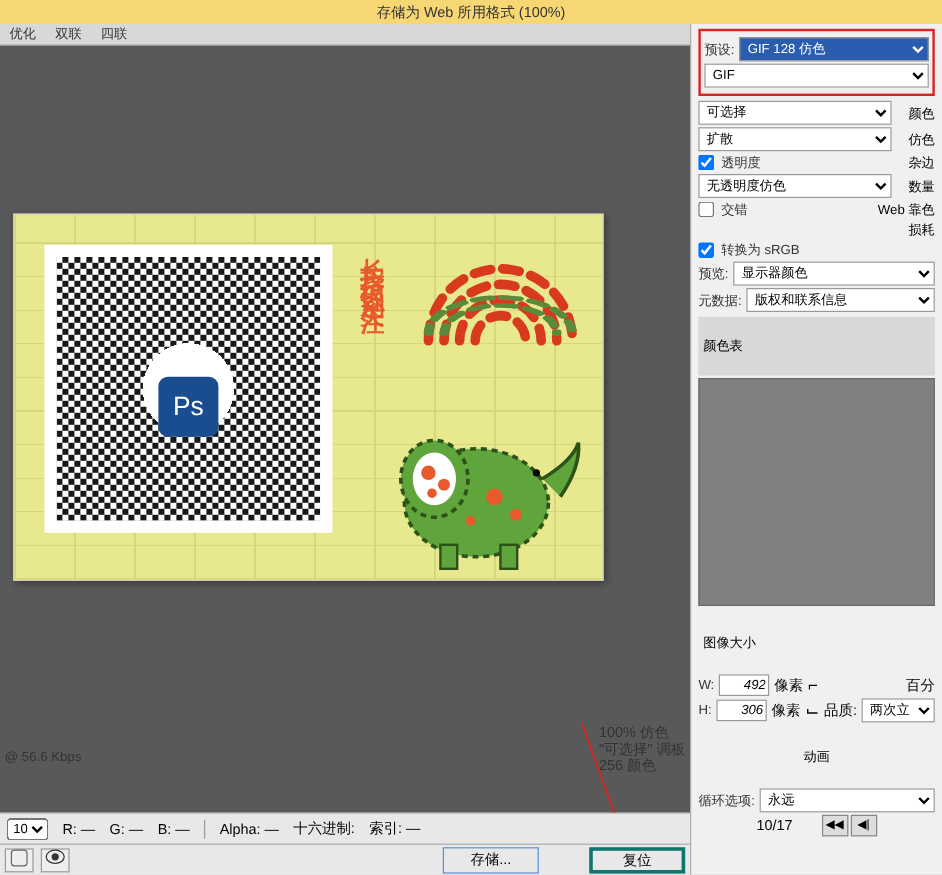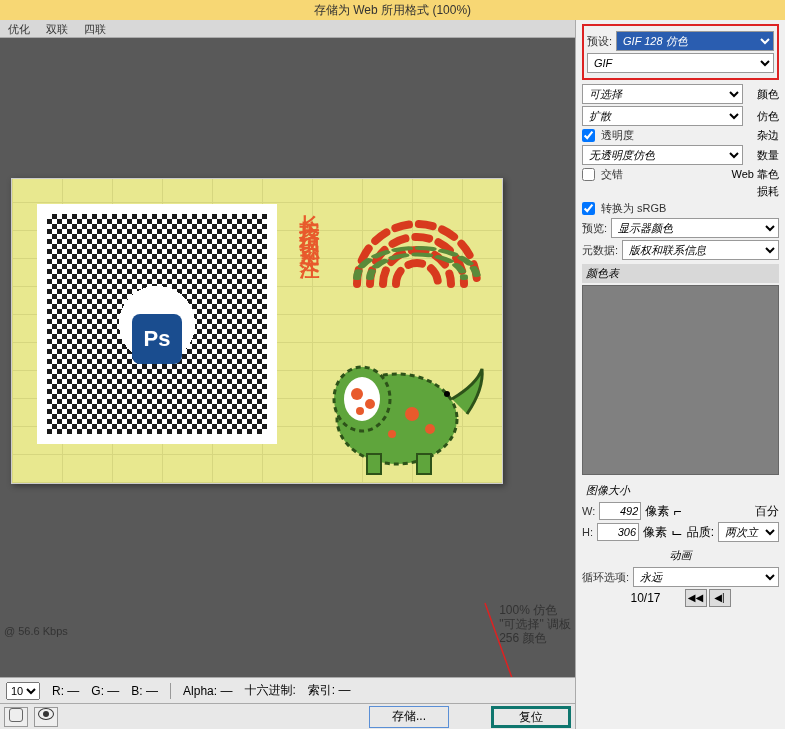--- a/index.html
+++ b/index.html
@@ -12,42 +12,42 @@
 .canvas-area { flex: 1; background: #595959; position: relative; overflow: hidden; }
 .artwork { position: absolute; left: 11px; top: 140px; width: 492px; height: 306px; background: #e8e88f; border: 1px solid #ccc; box-shadow: 2px 2px 6px rgba(0,0,0,0.4); }
 .brick-bg { position: absolute; inset: 0; background:
   repeating-linear-gradient(0deg, #d6d67f 0 1px, transparent 1px 28px),
   repeating-linear-gradient(90deg, #d6d67f 0 1px, transparent 1px 50px),
   #e8e88f; }
 .qr { position: absolute; left: 25px; top: 25px; width: 240px; height: 240px; background: #fff; }
 .qr-noise { position:absolute; inset:10px; background-image:
   repeating-conic-gradient(#000 0 25%, #fff 0 50%);
   background-size: 10px 10px; opacity:.9; mask: radial-gradient(circle, transparent 38px, #000 38px);}
-.ps-badge { position:absolute; left:95px; top:110px; width:50px; height:50px; background:#1a4d8f; border-radius:8px; color:#fff; text-align:center; line-height:50px; font-size:22px; font-weight:bold;}
+.ps-badge { position:absolute; left:95px; top:110px; width:50px; height:50px; background:#1a4d8f; border-radius:8px; color:#fff; text-align:center; line-height:50px; font-size:22px; font-weight:normal;}
 .vtext { position:absolute; left:285px; top:20px; writing-mode: vertical-rl; color:#e85a2c; font-size:20px; letter-spacing:6px; font-weight:bold;}
 .fingerprint { position:absolute; left:330px; top:15px; width:150px; height:130px; }
 .elephant { position:absolute; left:300px; top:160px; width:180px; height:140px; }
 .status-right { position:absolute; right:4px; bottom:32px; text-align:left; font-size:11px; color:#333; line-height:14px;}
 .status-left { position:absolute; left:4px; bottom:40px; font-size:11px; color:#333;}
 .bottom-toolbar { height:26px; background:#e8e8e8; border-top:1px solid #aaa; display:flex; align-items:center; gap:12px; padding:0 6px; font-size:11px;}
 .bottom-toolbar .sep { width:1px; height:16px; background:#999;}
 .zoom-sel { width:34px; height:18px; font-size:11px;}
 .buttons-row { height:26px; background:#e8e8e8; border-top:1px solid #aaa; display:flex; align-items:center; padding:0 4px; gap:6px; }
 .tiny-btn { width:24px; height:20px; border:1px solid #999; background:#eee; font-size:10px; text-align:center; line-height:18px;}
 .arrow { position:absolute; left:480px; top:560px; width:60px; height:140px; pointer-events:none;}
 
 .right { width: 210px; background: #f0f0f0; border-left: 1px solid #aaa; padding: 4px 6px; overflow:hidden;}
 .highlight-box { border: 2px solid #d22; padding: 3px; margin-bottom: 4px; }
 .row { display:flex; align-items:center; margin: 2px 0; gap:4px; }
 .row label { font-size:11px; color:#333; white-space:nowrap;}
-.sel { flex:1; height:20px; border:1px solid #999; background:#fff; font-size:11px; padding:0 2px;font-style:italic;}
+.sel { flex:1; height:20px; border:1px solid #999; background:#fff; font-size:11px; padding:0 2px;}
 .sel.blue { background:#2a5db0; color:#fff;}
 .rlabel { width:32px; font-size:11px; text-align:right;}
 .chk { margin-right:2px;}
-.section-title { background:#d8d8d8; font-size:11px; padding:2px 4px; margin-top:4px;font-style:italic;}
+.section-title { background:#d8d8d8; font-size:11px; padding:17px 4px; margin-top:4px;}
 .color-table { width:100%; height:190px; background:#808080; border:1px solid #666; margin-top:2px;}
 .imgsize { margin-top:6px; font-size:11px;}
 .imgsize .row { margin:2px 0;}
 .numfield { width:42px; height:18px; border:1px solid #999; font-size:11px; text-align:right; padding-right:2px;font-style:italic;}
 .anim { margin-top:4px; font-size:11px;}
 .pager { display:flex; align-items:center; justify-content:center; gap:2px; margin-top:2px;}
 .pg-btn { width:22px; height:18px; border:1px solid #888; background:#ddd; font-size:10px; line-height:16px; text-align:center;}
 .main-btn { width:80px; height:22px; border:3px solid #0f766e; background:#e8e8e8; font-size:12px;}
 .main-btn.save { border:1px solid #5a8fd6;}
 .hand-icon{display:inline-block;width:14px;height:14px;border:1px solid #666;border-radius:3px;}

